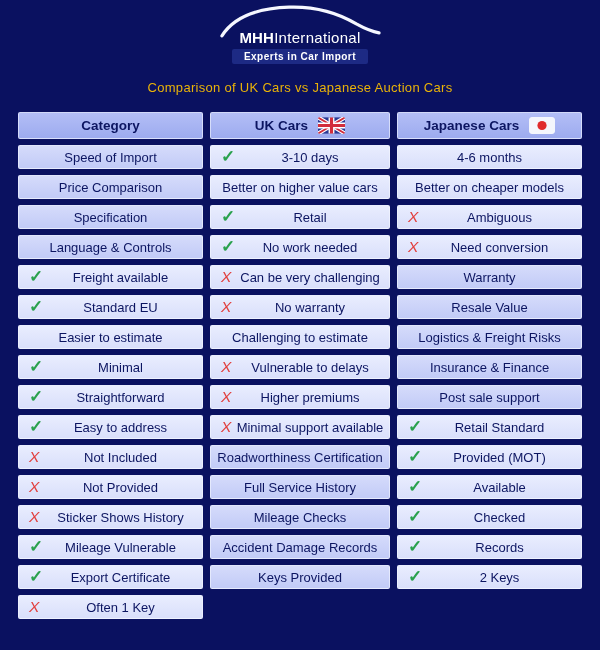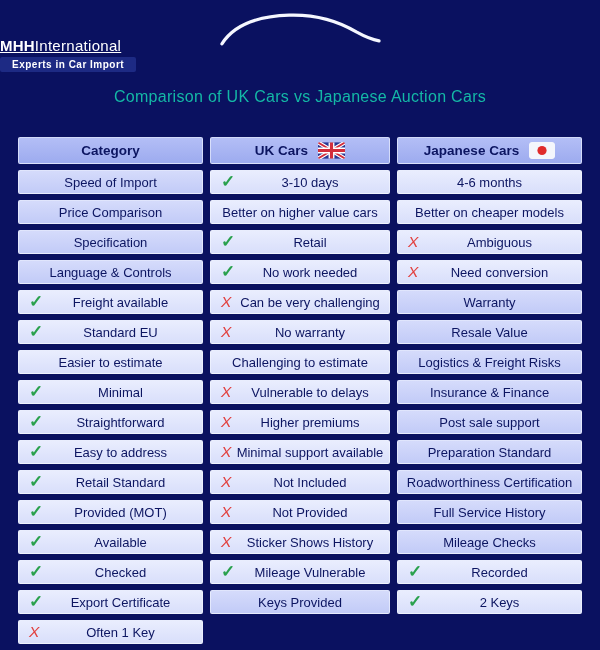--- a/index.html
+++ b/index.html
@@ -4,42 +4,42 @@
 <style>
   html,body{margin:0;padding:0;}
   body{
     width:600px;height:650px;
     background:#0a1160;
     font-family:"Liberation Sans", sans-serif;
     -webkit-font-smoothing:antialiased;
     overflow:hidden;
   }
   
-  .logo-wrap{padding-top:10px;text-align:left;color:#fff;text-decoration:underline;}
+  .logo-wrap{padding-top:2px;text-align:center;color:#fff;}
   .car-svg{display:block;margin:0 auto -12px auto;}
   .brand-line{font-size:15px;line-height:16px;}
   .brand-bold{font-weight:bold;letter-spacing:.2px;}
   .brand-light{font-weight:normal;letter-spacing:.3px;}
   .tagline-bar{
     display:inline-block;margin-top:3px;
     background:#1d2a84;border-radius:2px;
     padding:2px 12px;
     font-size:10px;font-weight:bold;letter-spacing:.5px;color:#fff;
   }
   
   .page-title{
     margin:16px 0 0 0;
     text-align:center;
-    font-size:16px;font-weight:normal;
+    font-size:13px;font-weight:normal;
     letter-spacing:.3px;
-    color:#14b8a6;
+    color:#eab308;
   }
   
   .grid{
-    margin:31px 18px 0 18px;
+    margin:17px 18px 0 18px;
     display:grid;
     grid-template-columns:185px 180px 185px;
     grid-template-rows:27px;
     grid-auto-rows:24px;
     column-gap:7px;row-gap:6px;
   }
   .cell{
     display:flex;align-items:center;justify-content:center;
     border:1px solid rgba(244,246,255,.6);
     border-radius:2px;
@@ -204,23 +204,20 @@
       <span class="txt">Post sale support</span>
     </div>
     <div class="cell val has-icon">
       <span class="icon check">✓</span>
       <span class="txt">Easy to address</span>
     </div>
     <div class="cell val has-icon">
       <span class="icon cross">X</span>
       <span class="txt">Minimal support available</span>
     </div>
-    <div class="cell cat">
-      <span class="txt">Preparation Standard</span>
-    </div>
     <div class="cell val has-icon">
       <span class="icon check">✓</span>
       <span class="txt">Retail Standard</span>
     </div>
     <div class="cell val has-icon">
       <span class="icon cross">X</span>
       <span class="txt">Not Included</span>
     </div>
     <div class="cell cat">
       <span class="txt">Roadworthiness Certification</span>
@@ -248,23 +245,26 @@
       <span class="txt">Mileage Checks</span>
     </div>
     <div class="cell val has-icon">
       <span class="icon check">✓</span>
       <span class="txt">Checked</span>
     </div>
     <div class="cell val has-icon">
       <span class="icon check">✓</span>
       <span class="txt">Mileage Vulnerable</span>
     </div>
-    <div class="cell val has-icon">
-      <span class="icon check">✓</span>
-      <span class="txt">Recorded</span>
+    <div class="cell cat">
+      <span class="txt">Accident Damage Records</span>
+    </div>
+    <div class="cell val has-icon">
+      <span class="icon check">✓</span>
+      <span class="txt">Records</span>
     </div>
     <div class="cell val has-icon">
       <span class="icon check">✓</span>
       <span class="txt">Export Certificate</span>
     </div>
     <div class="cell cat">
       <span class="txt">Keys Provided</span>
     </div>
     <div class="cell val has-icon">
       <span class="icon check">✓</span>

